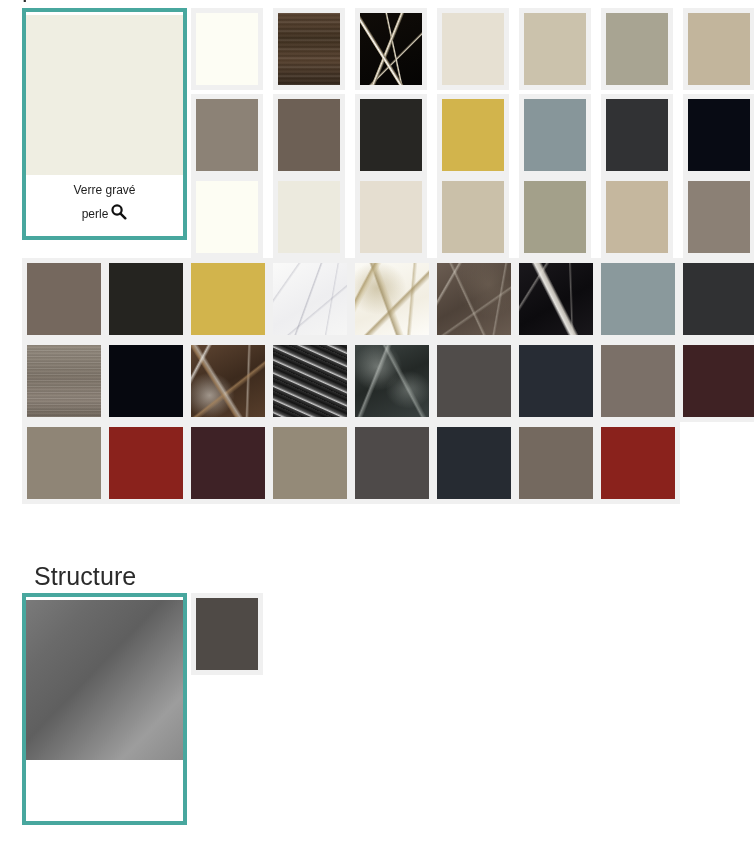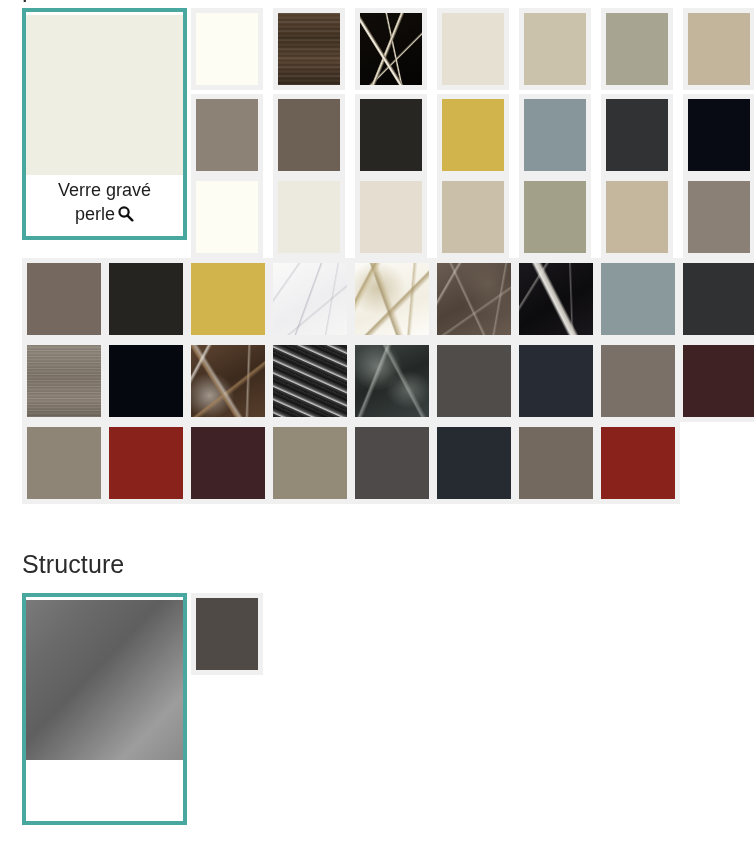--- a/index.html
+++ b/index.html
@@ -12,21 +12,21 @@
     position:relative;
     -webkit-font-smoothing:antialiased;
   }
 
   
   .section-heading{
     font-size:25px;
     font-weight:400;
     color:#2b2b2b;
     letter-spacing:.1px;
-    margin:0;
+    margin:12px;
     padding:0;
     text-align:center;
   }
   .heading-clipped{
     position:absolute;
     left:22px;
     top:-26px;
     font-size:25px;
     color:#2b2b2b;
   }
@@ -55,21 +55,21 @@
     left:0;right:0;top:3px;
     height:160px;
     background-size:cover;
     background-position:center;
   }
   .sw .label{
     position:absolute;
     left:4px;right:4px;
     top:166px;
     text-align:center;
-    font-size:18px;
+    font-size:12px;
     line-height:24px;
     color:#1d1d1d;
     font-family:"Liberation Sans","DejaVu Sans",sans-serif;
   }
 
   
   .mag-svg{vertical-align:-2px;margin-left:2px;}
 </style>
 </head>
 <body>

